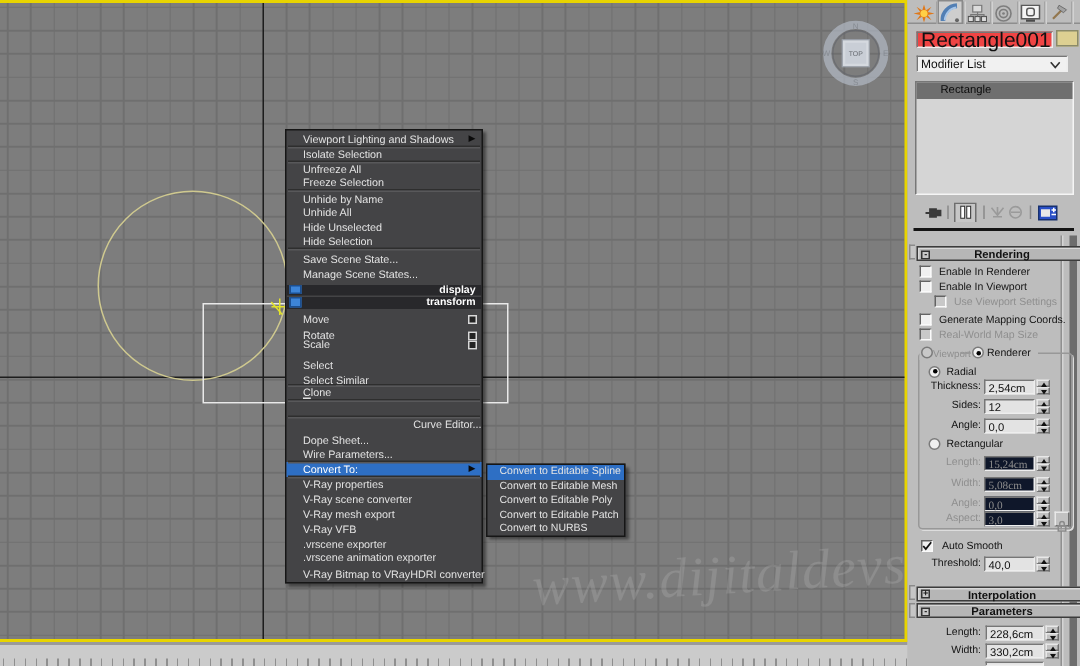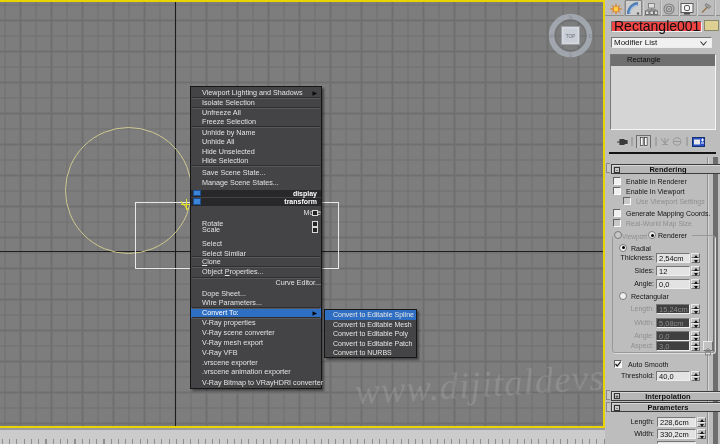--- a/index.html
+++ b/index.html
@@ -10,21 +10,21 @@
 .mbar{position:absolute;left:0;width:130px;background:#28282b;color:#fff;font-weight:bold;font-size:7px;text-align:right;padding-right:4px;}
 .mblue{position:absolute;left:2px;width:8px;background:#3d85d8;border:1px solid #1c4f90;}
 .hl{background:#2e6fc4;color:#fff;}
 .arr{position:absolute;right:4px;font-size:6px;color:#0a0a0a;line-height:10px;top:0;}
 .sbox{position:absolute;right:3px;top:2px;width:6px;height:6px;border:1px solid #d8d8d8;background:#232323;}
 
 #sub{position:absolute;left:324px;top:309px;width:93px;height:49px;background:#444446;border:1px solid #161616;box-shadow:2px 2px 2px rgba(0,0,0,0.45);}
 .si{position:absolute;left:0;width:91px;height:9.6px;line-height:9.6px;font-size:7px;color:#e4e4e4;padding-left:8px;white-space:nowrap;}
 
 .fld{position:absolute;background:#e3e3e3;border-top:1px solid #767676;border-left:1px solid #767676;border-bottom:1px solid #eee;border-right:1px solid #eee;font-size:7.5px;line-height:7.5px;color:#111;padding:1px 0 0 2px;white-space:nowrap;}
-.fldd{background:#404040;color:#8b8b8b;}
+.fldd{background:#0f172a;color:#8b8b8b;font-family:Liberation Serif, serif;}
 .lab{position:absolute;font-size:7px;color:#141414;white-space:nowrap;}
 .labd{color:#8f8f8f;}
 .labr{text-align:right;}
 .spin{position:absolute;width:9px;}
 .spin div{width:9px;height:5px;background:#c2c2c2;border:1px solid;border-color:#e8e8e8 #707070 #707070 #e8e8e8;position:relative;}
 .spin div:after{content:"";position:absolute;left:1.5px;border-left:2.5px solid transparent;border-right:2.5px solid transparent;}
 .spin div.up:after{top:1px;border-bottom:3px solid #111;}
 .spin div.dn:after{top:1px;border-top:3px solid #111;}
 
 .cb{position:absolute;width:8px;height:8px;background:#f0f0f0;border-top:1px solid #636363;border-left:1px solid #636363;border-bottom:1px solid #fafafa;border-right:1px solid #fafafa;}
@@ -252,27 +252,26 @@
 <div class="mi" style="top:59.6px;">Hide Unselected</div>
 <div class="mi" style="top:68.7px;">Hide Selection</div>
 <div class="mi" style="top:81.1px;">Save Scene State...</div>
 <div class="mi" style="top:91.0px;">Manage Scene States...</div>
 <div class="msep" style="top:10.4px;"></div>
 <div class="msep" style="top:20.0px;"></div>
 <div class="msep" style="top:39.1px;"></div>
 <div class="msep" style="top:78.2px;"></div>
 <div class="mbar" style="top:102.5px;height:7px;line-height:7px;">display<div class="mblue" style="top:0.5px;height:6px;"></div></div>
 <div class="mbar" style="top:110.5px;height:8px;line-height:8px;">transform<div class="mblue" style="top:0.5px;height:7px;"></div></div>
-<div class="mi" style="top:121.4px;text-align:right;">Move<span class="sbox"></span></div>
+<div class="mi" style="top:121.4px;">Move<span class="sbox"></span></div>
 <div class="mi" style="top:132.0px;">Rotate<span class="sbox"></span></div>
 <div class="mi" style="top:138px;">Scale<span class="sbox"></span></div>
 <div class="mi" style="top:152.1px;">Select</div>
 <div class="mi" style="top:161.6px;">Select <u>S</u>imilar</div>
 <div class="mi" style="top:169.9px;"><u>C</u>lone</div>
-<div class="mi" style="top:180.4px;">Object <u>P</u>roperties...</div>
 <div class="mi" style="top:191.4px;text-align:right;">Curve Editor...</div>
 <div class="mi" style="top:201.5px;">Dope Sheet...</div>
 <div class="mi" style="top:211.3px;">Wire Parameters...</div>
 <div class="mi hl" style="top:221.2px;">Convert To:<span class="arr">▶</span></div>
 <div class="mi" style="top:230.9px;">V-Ray properties</div>
 <div class="mi" style="top:241.0px;">V-Ray scene converter</div>
 <div class="mi" style="top:251.0px;">V-Ray mesh export</div>
 <div class="mi" style="top:260.5px;">V-Ray VFB</div>
 <div class="mi" style="top:270.6px;">.vrscene exporter</div>
 <div class="mi" style="top:280.4px;">.vrscene animation exporter</div>

